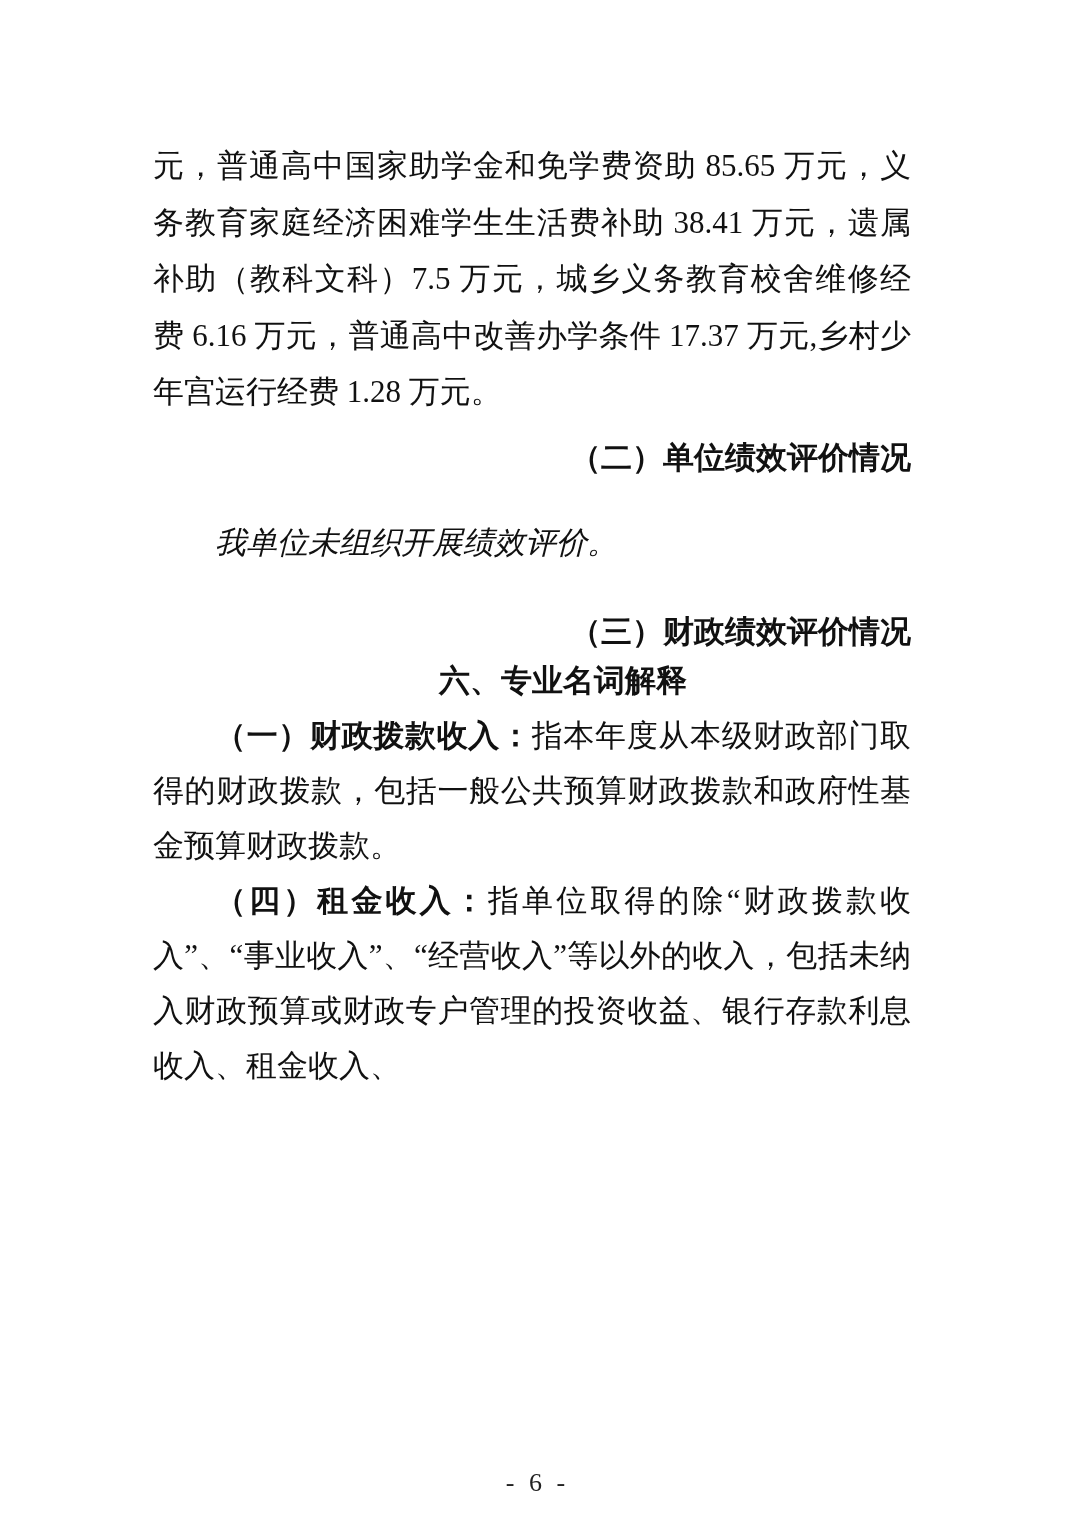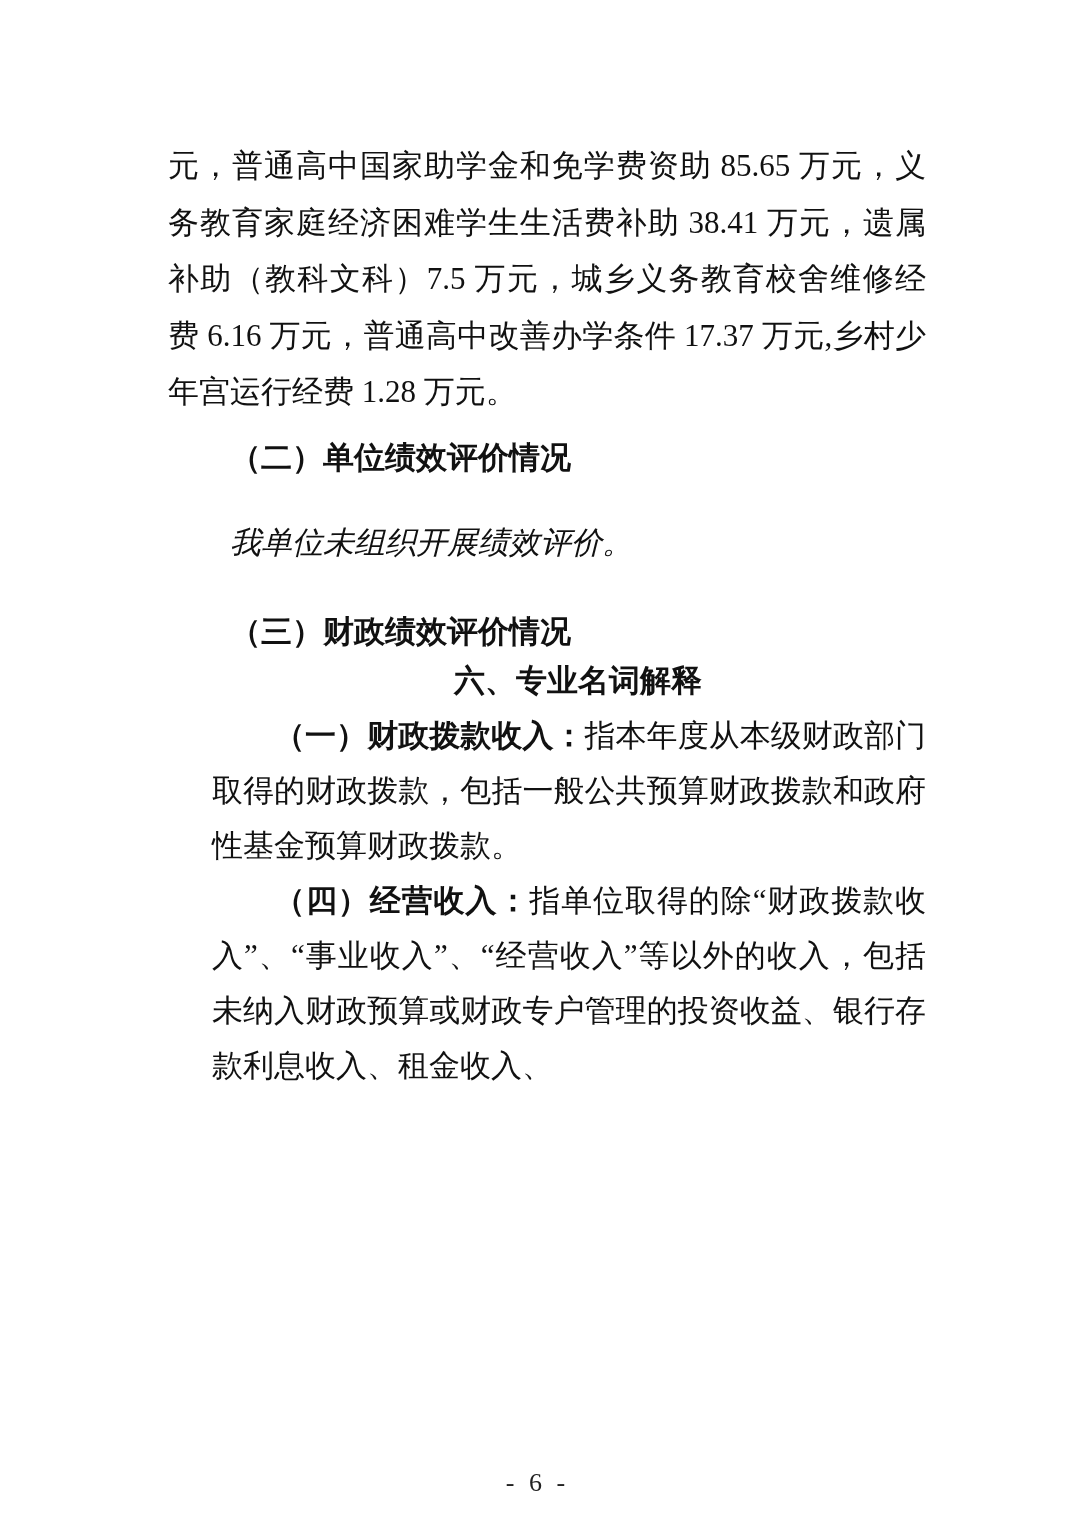--- a/index.html
+++ b/index.html
@@ -13,57 +13,56 @@
   .page {
     position: relative;
     width: 1075px;
     height: 1520px;
     background: #ffffff;
     color: #111111;
     overflow: hidden;
   }
   .content {
     position: absolute;
-    left: 168px;
+    left: 153px;
     top: 138px;
     width: 758px;
   }
   p {
     margin: 0;
     font-size: 31px;
     line-height: 56.5px;
     text-align: justify;
     text-justify: inter-character;
     word-break: break-all;
   }
   .para-continuation { text-indent: 0; }
   .indent { text-indent: 2em; }
   .section-heading {
     font-weight: bold;
     line-height: 42px;
     text-indent: 2em;
-    text-align: left;
+    text-align: right;
   }
   .heading-gap-1 { margin-top: 16px; }
   .body-gap-1   { margin-top: 36px; font-style: italic; }
   .heading-gap-2 { margin-top: 40px; }
   .body-gap-2   { margin-top: 24px; }
   .big-heading {
     font-family: Liberation Serif, serif;
     font-weight: bold;
     font-size: 31px;
     line-height: 55px;
     text-indent: 2em;
     text-align: center;
     margin-top: 0;
   }
   .term-para {
     line-height: 55px;
     text-indent: 2em;
-    margin-left: 44px;
   }
   .term-label { font-weight: bold; }
   .footer {
     position: absolute;
     left: 0;
     top: 1468px;
     width: 100%;
     text-align: center;
     font-size: 26px;
     letter-spacing: 4px;
@@ -87,19 +86,19 @@
 
     <p class="big-heading">六、专业名词解释</p>
 
     <p class="term-para">
       <span class="term-label">（一）财政拨款收入：</span><span>指本年度从本级财政部门取得的财政拨款，包括一般公共预算财政拨款和政府性基金预算财政拨款。</span>
     </p>
 
 
 
     <p class="term-para">
-      <span class="term-label">（四）经营收入：</span><span>指单位取得的除“财政拨款收入”、“事业收入”、“经营收入”等以外的收入，包括未纳入财政预算或财政专户管理的投资收益、银行存款利息收入、租金收入、</span>
+      <span class="term-label">（四）租金收入：</span><span>指单位取得的除“财政拨款收入”、“事业收入”、“经营收入”等以外的收入，包括未纳入财政预算或财政专户管理的投资收益、银行存款利息收入、租金收入、</span>
     </p>
 
   </div>
 
   <div class="footer">- 6 -</div>
 </div>
 
 </body></html>

